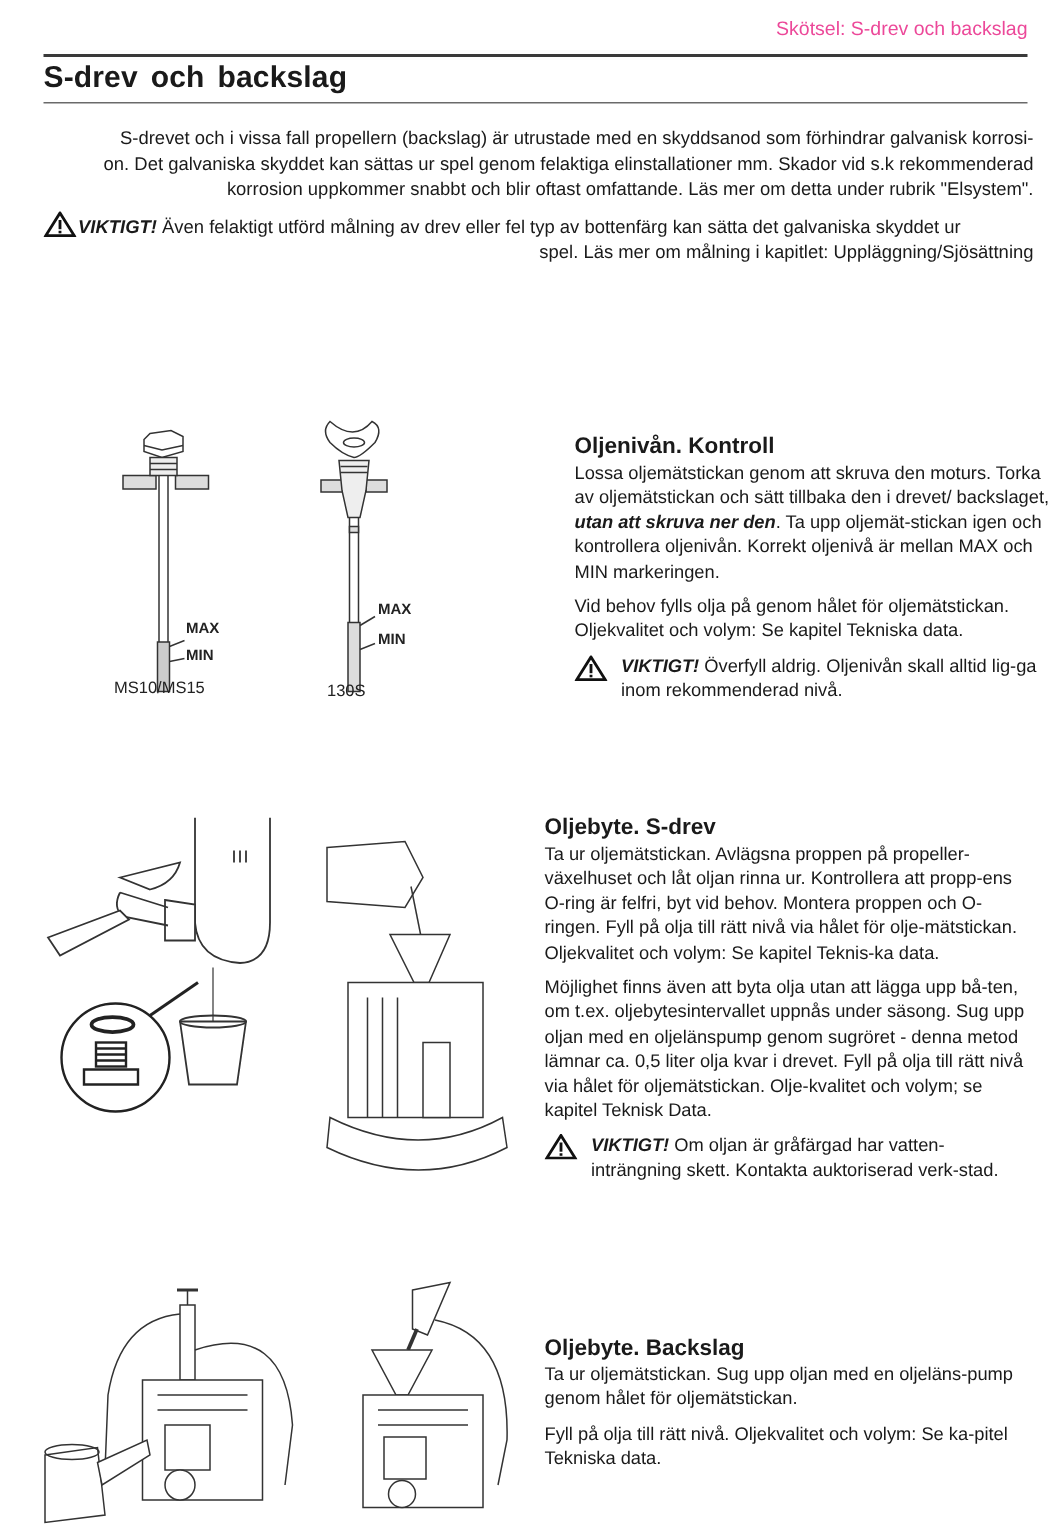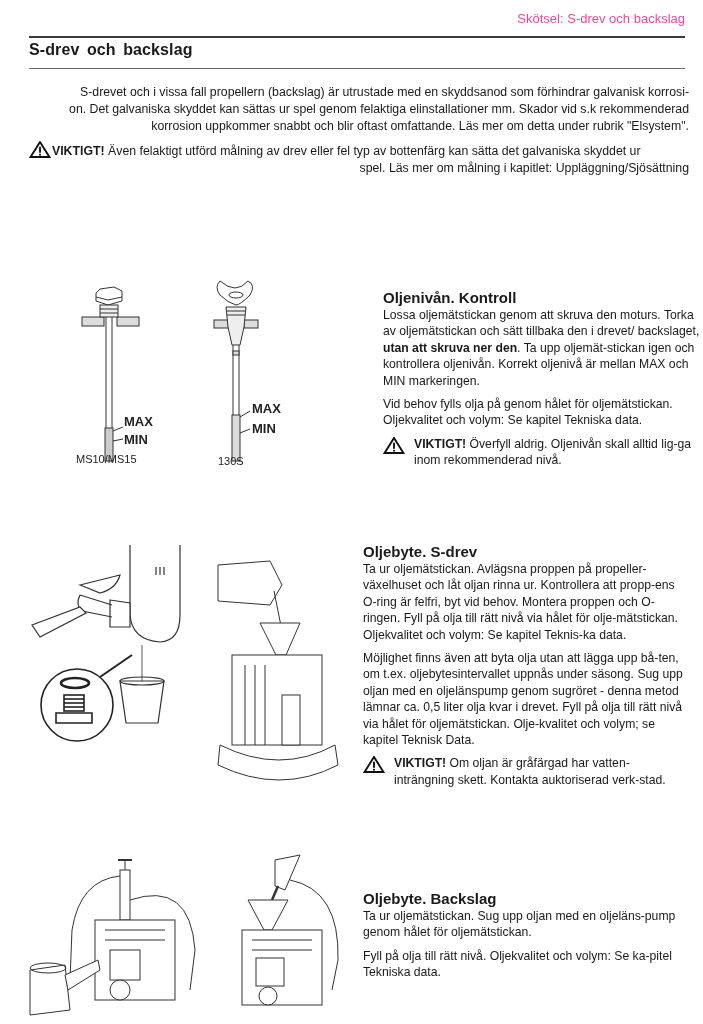--- a/index.html
+++ b/index.html
@@ -3,39 +3,39 @@
 <meta charset="utf-8">
 <style>
   html, body { margin: 0; padding: 0; background: #ffffff; }
   body { width: 703px; height: 1024px; position: relative; overflow: hidden;
          font-family: "Liberation Sans", sans-serif; color: #1a1a1a; }
   .abs { position: absolute; }
   .running-header { right: 18px; top: 11px; font-size: 13px; color: #ec4899; }
   .rule { left: 29px; width: 656px; height: 0; }
   .rule-top { top: 36px; border-top: 2px solid #3a3a3a; }
   .rule-bottom { top: 68px; border-top: 1px solid #6a6a6a; }
-  .page-title { left: 29px; top: 41px; font-size: 16px; font-weight: bold; word-spacing: 3px; letter-spacing: 0.1px; }
+  .page-title { left: 29px; top: 41px; font-size: 20px; font-weight: bold; word-spacing: 3px; letter-spacing: 0.1px; }
   .intro { left: 29px; top: 84px; width: 660px; font-size: 12.3px; line-height: 17px; text-align: right; }
   .intro p { margin: 0; }
   .warn-icon { display: inline-block; width: 22px; height: 17px; vertical-align: -3px; margin-right: 1px; }
   .warn-cont { padding-left: 21px; display: block; text-align: right; }
   .intro-warn { left: 29px; top: 141px; width: 660px; font-size: 12.3px; line-height: 17px; }
-  .bold { font-weight: bold; }
+  .bold { font-weight: bold; font-style: italic; }
 
   .section { left: 363px; width: 325px; font-size: 12.2px; line-height: 16.4px; }
   .section h2 { margin: 0 0 0 0; font-size: 15px; font-weight: bold; line-height: 19px; }
   .section p { margin: 0 0 7px 0; }
   .section .swarn { display: flex; align-items: flex-start; margin-top: 2px; }
   .section .swarn .warn-icon { flex: 0 0 22px; margin-right: 9px; margin-top: 1px; }
   .section .swarn .txt { flex: 1; }
 
   .fig { position: absolute; }
   .fig svg { display: block; }
   .fig-label { position: absolute; font-size: 11px; color: #222; }
-  .mm { font-size: 13px; font-weight: bold; position: absolute; color: #222; }
+  .mm { font-size: 10px; font-weight: bold; position: absolute; color: #222; }
 </style>
 </head>
 <body>
 
 <div class="abs running-header">Skötsel: S-drev och backslag</div>
 <div class="abs rule rule-top"></div>
 <div class="abs page-title">S-drev och backslag</div>
 <div class="abs rule rule-bottom"></div>
 
 <div class="abs intro">

